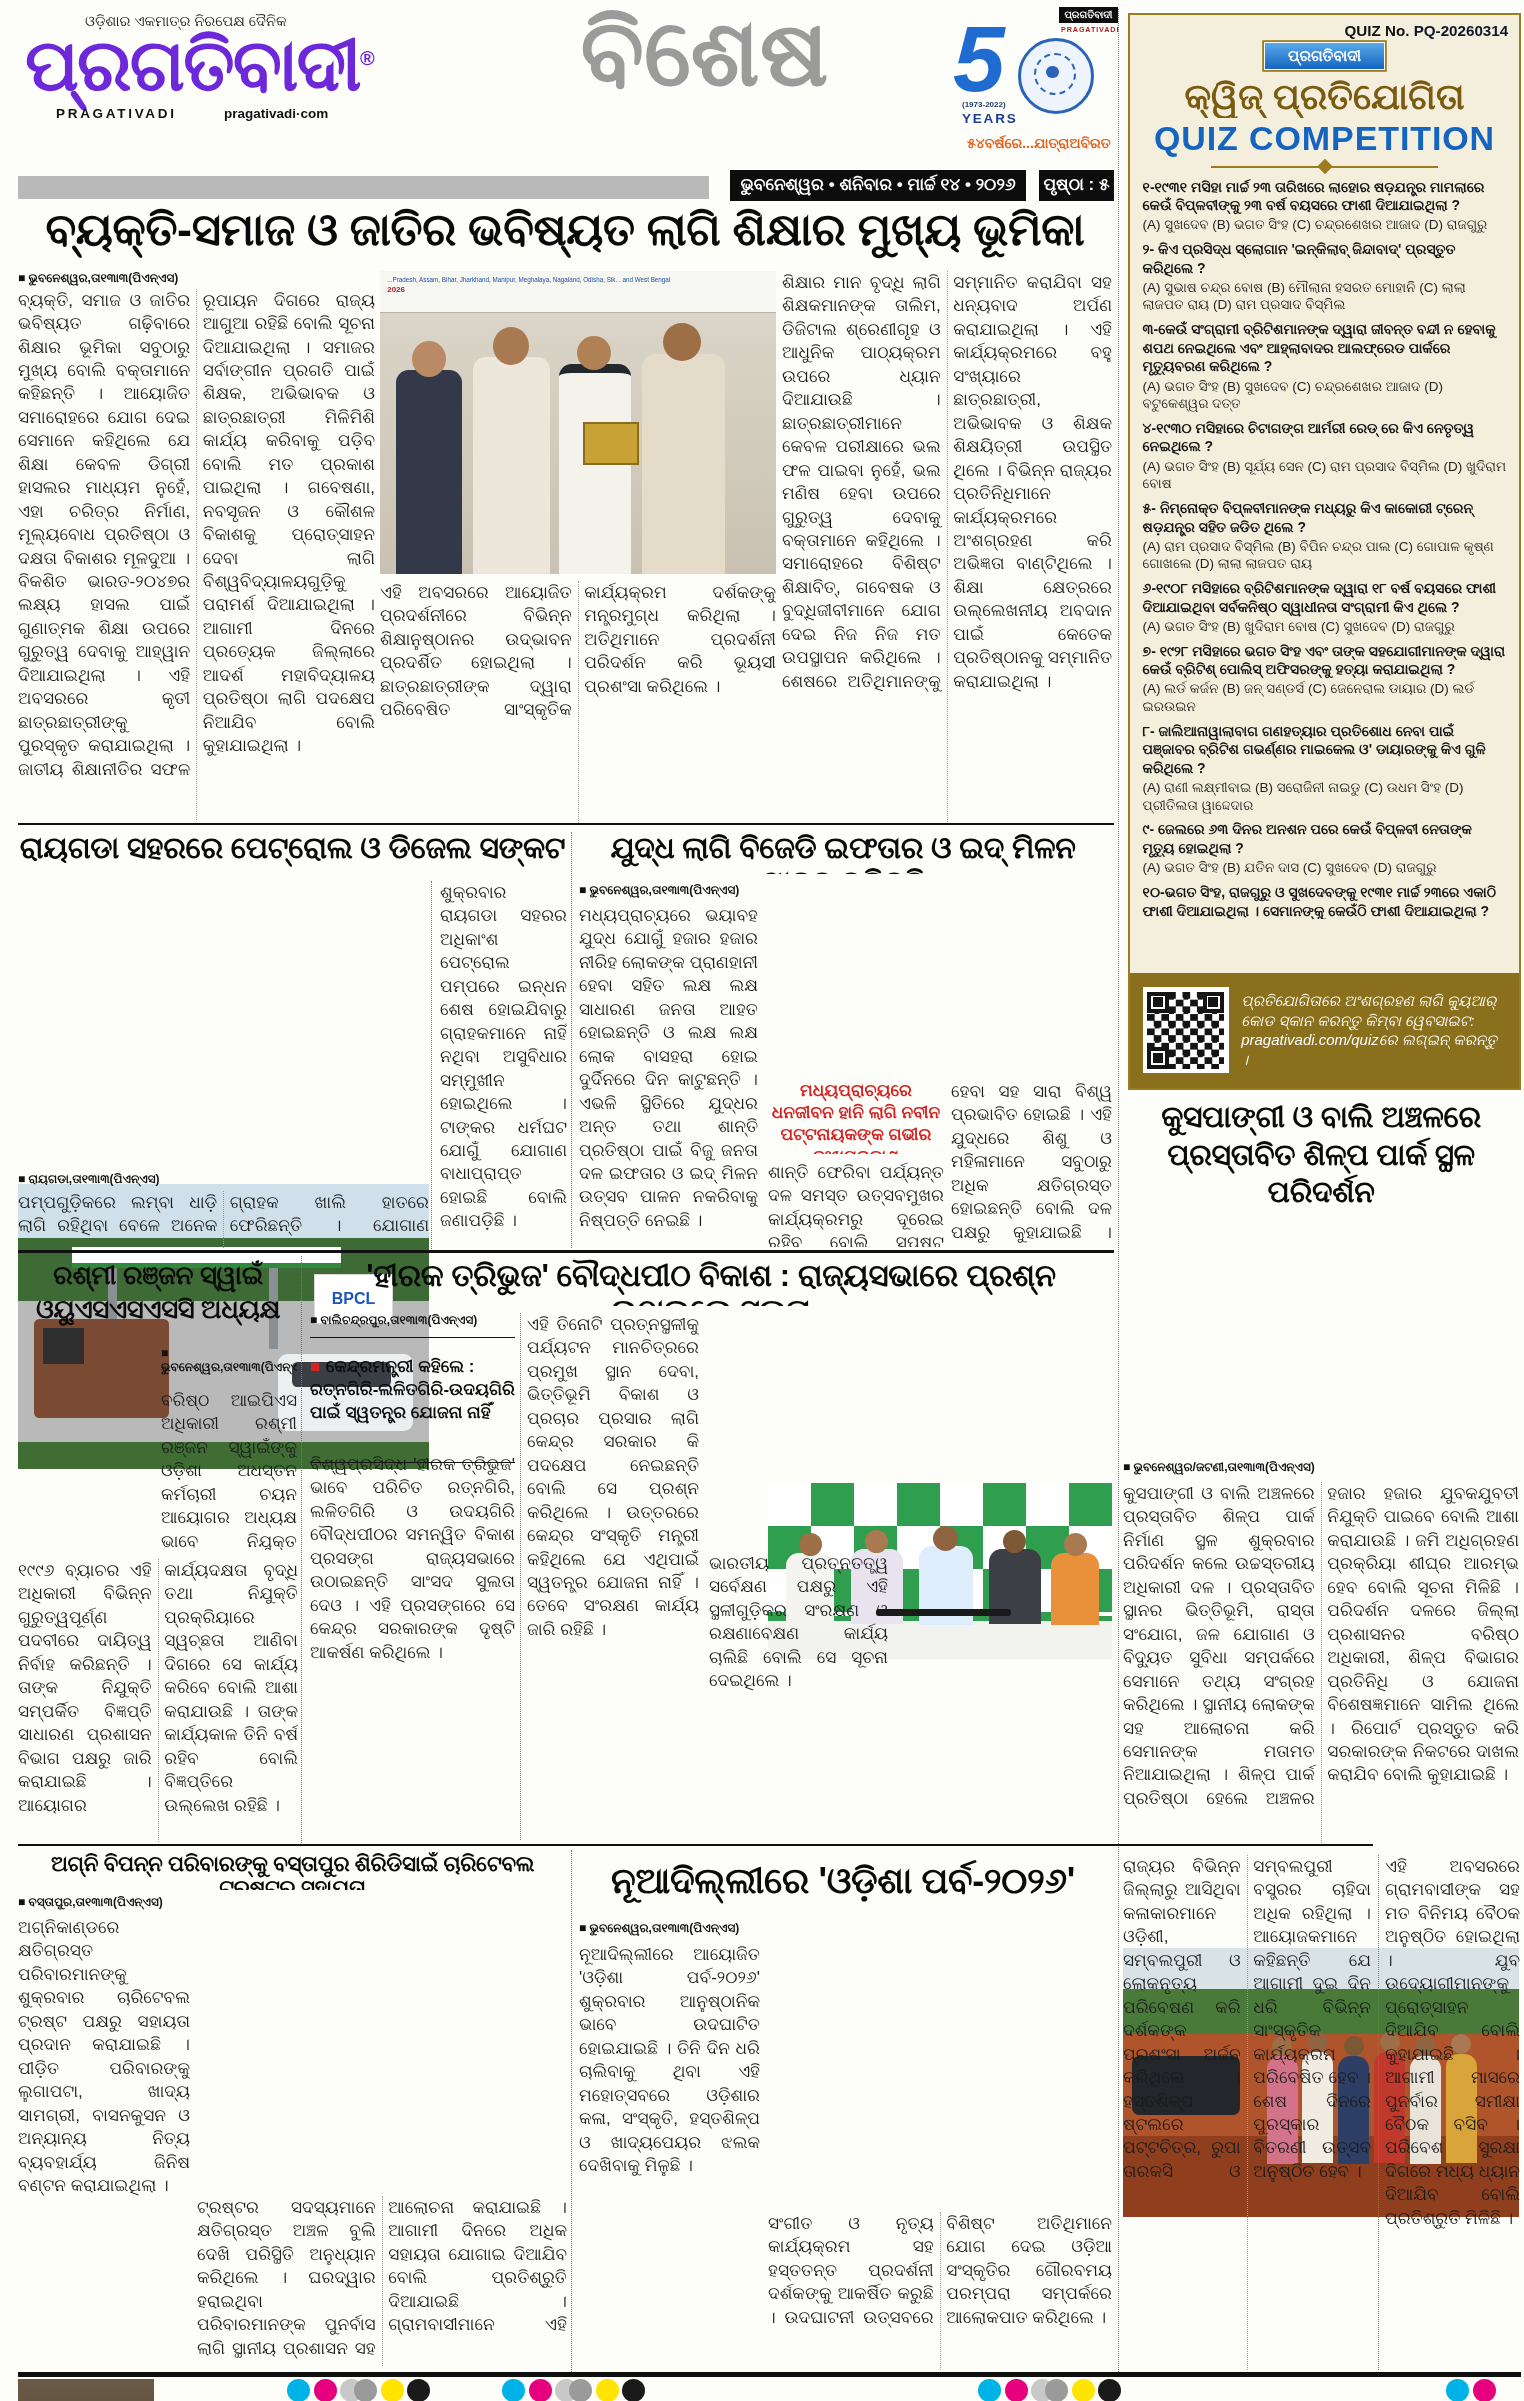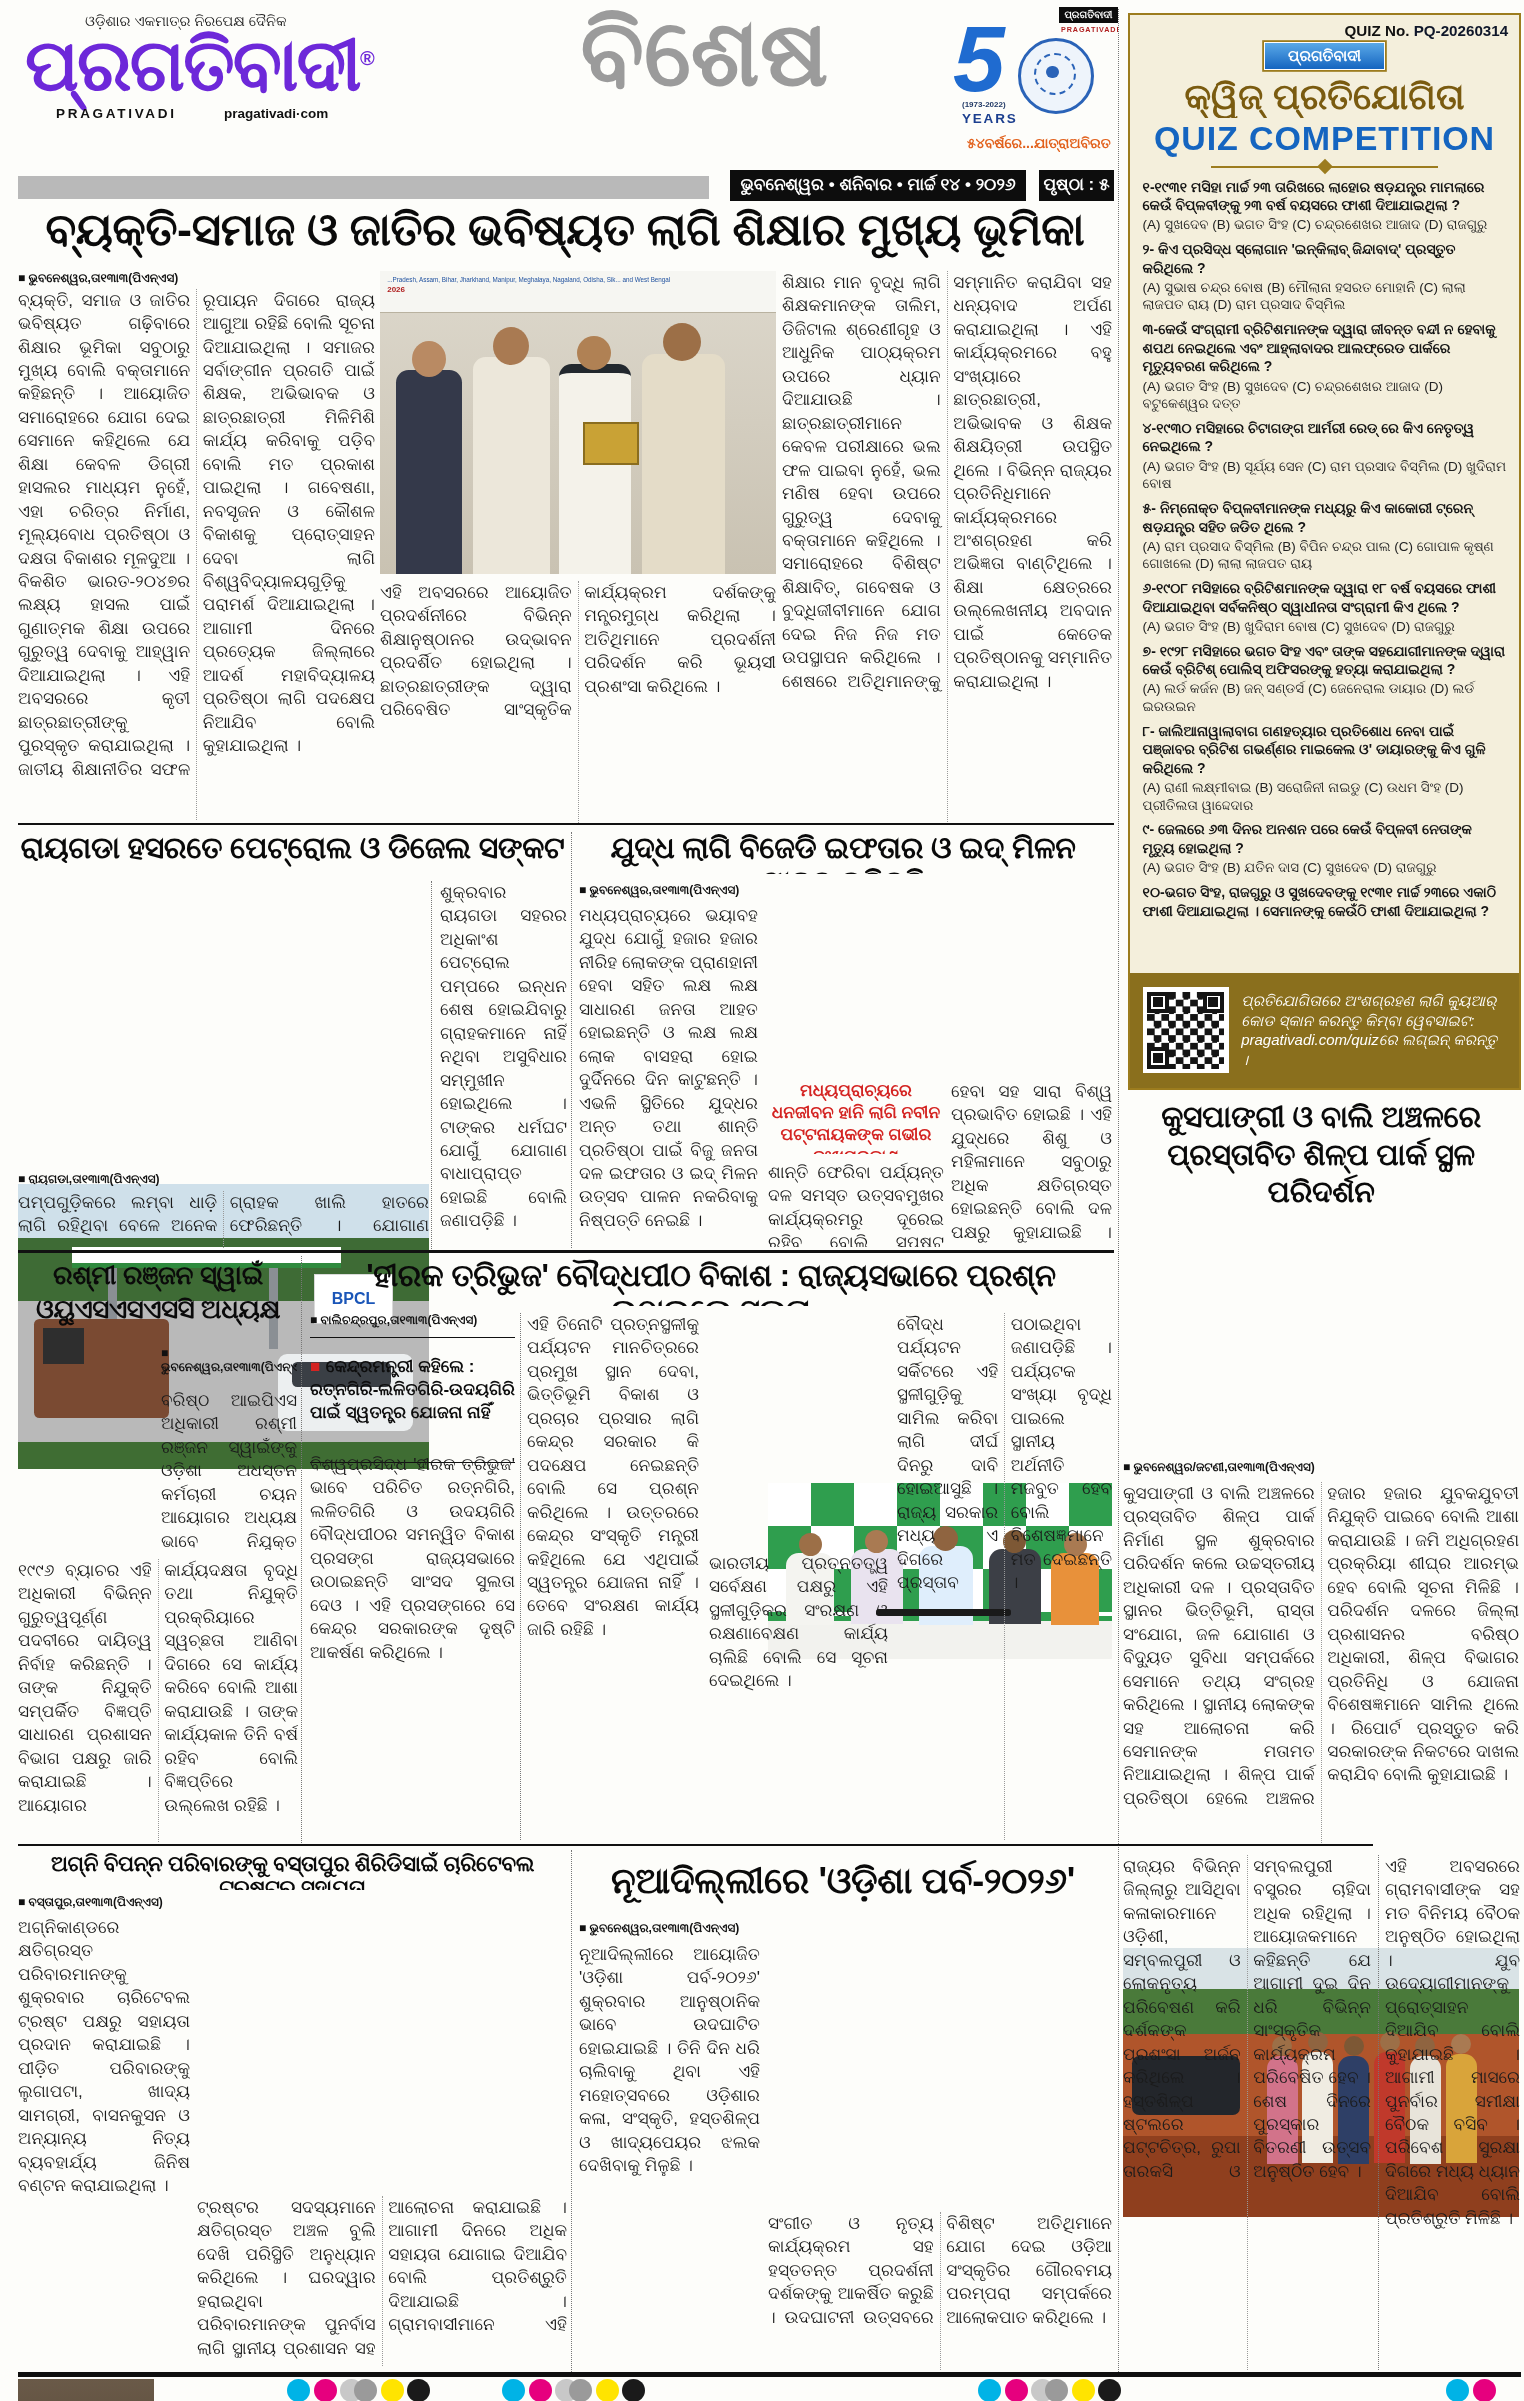--- a/index.html
+++ b/index.html
@@ -175,21 +175,21 @@
   <div class="abs clip" style="left:782px;top:271px;width:330px;height:553px;">
     <div class="body-txt just cols2" style="height:553px;">ଶିକ୍ଷାର ମାନ ବୃଦ୍ଧି ଲାଗି ଶିକ୍ଷକମାନଙ୍କ ତାଲିମ, ଡିଜିଟାଲ ଶ୍ରେଣୀଗୃହ ଓ ଆଧୁନିକ ପାଠ୍ୟକ୍ରମ ଉପରେ ଧ୍ୟାନ ଦିଆଯାଉଛି । ଛାତ୍ରଛାତ୍ରୀମାନେ କେବଳ ପରୀକ୍ଷାରେ ଭଲ ଫଳ ପାଇବା ନୁହେଁ, ଭଲ ମଣିଷ ହେବା ଉପରେ ଗୁରୁତ୍ୱ ଦେବାକୁ ବକ୍ତାମାନେ କହିଥିଲେ । ସମାରୋହରେ ବିଶିଷ୍ଟ ଶିକ୍ଷାବିତ୍, ଗବେଷକ ଓ ବୁଦ୍ଧିଜୀବୀମାନେ ଯୋଗ ଦେଇ ନିଜ ନିଜ ମତ ଉପସ୍ଥାପନ କରିଥିଲେ । ଶେଷରେ ଅତିଥିମାନଙ୍କୁ ସମ୍ମାନିତ କରାଯିବା ସହ ଧନ୍ୟବାଦ ଅର୍ପଣ କରାଯାଇଥିଲା । ଏହି କାର୍ଯ୍ୟକ୍ରମରେ ବହୁ ସଂଖ୍ୟାରେ ଛାତ୍ରଛାତ୍ରୀ, ଅଭିଭାବକ ଓ ଶିକ୍ଷକ ଶିକ୍ଷୟିତ୍ରୀ ଉପସ୍ଥିତ ଥିଲେ । ବିଭିନ୍ନ ରାଜ୍ୟର ପ୍ରତିନିଧିମାନେ କାର୍ଯ୍ୟକ୍ରମରେ ଅଂଶଗ୍ରହଣ କରି ଅଭିଜ୍ଞତା ବାଣ୍ଟିଥିଲେ । ଶିକ୍ଷା କ୍ଷେତ୍ରରେ ଉଲ୍ଲେଖନୀୟ ଅବଦାନ ପାଇଁ କେତେକ ପ୍ରତିଷ୍ଠାନକୁ ସମ୍ମାନିତ କରାଯାଇଥିଲା ।</div>
   </div>
 
   <div class="abs clip" style="left:380px;top:581px;width:396px;height:242px;">
     <div class="body-txt just cols2" style="height:242px;">ଏହି ଅବସରରେ ଆୟୋଜିତ ପ୍ରଦର୍ଶନୀରେ ବିଭିନ୍ନ ଶିକ୍ଷାନୁଷ୍ଠାନର ଉଦ୍ଭାବନ ପ୍ରଦର୍ଶିତ ହୋଇଥିଲା । ଛାତ୍ରଛାତ୍ରୀଙ୍କ ଦ୍ୱାରା ପରିବେଷିତ ସାଂସ୍କୃତିକ କାର୍ଯ୍ୟକ୍ରମ ଦର୍ଶକଙ୍କୁ ମନ୍ତ୍ରମୁଗ୍ଧ କରିଥିଲା । ଅତିଥିମାନେ ପ୍ରଦର୍ଶନୀ ପରିଦର୍ଶନ କରି ଭୂୟସୀ ପ୍ରଶଂସା କରିଥିଲେ ।</div>
   </div>
 
   <div class="abs hrule" style="left:18px;top:823px;width:1096px;height:1.8px;"></div>
 
-  <div class="abs hd ctr clip" style="left:18px;top:831px;width:549px;height:43px;font-size:30px;">ରାୟଗଡା ହସରତେ ପେଟ୍ରୋଲ ଓ ଡିଜେଲ ସଙ୍କଟ</div>
+  <div class="abs hd ctr clip" style="left:18px;top:831px;width:549px;height:43px;font-size:30px;">ରାୟଗଡା ସହରରେ ପେଟ୍ରୋଲ ଓ ଡିଜେଲ ସଙ୍କଟ</div>
 
   <div class="abs ph" style="left:18px;top:881px;width:411px;height:285px;background:linear-gradient(#cfe0ea 0 54px,#3e6b35 54px 117px,#b9b9b9 117px 100%);">
     <div class="abs" style="left:54px;top:63px;width:269px;height:16px;background:#ffffff;border-bottom:5.4px solid #2f8a3e;"></div>
     <div class="abs" style="left:90px;top:84px;width:9px;height:81px;background:#8a8f94;"></div>
     <div class="abs" style="left:251px;top:84px;width:9px;height:81px;background:#8a8f94;"></div>
     <div class="abs" style="left:296px;top:90px;width:77px;height:48px;background:#fff;border:1.8px solid #d9d9d9;display:flex;align-items:center;justify-content:center;font-weight:900;color:#1b56b8;font-size:16px;">BPCL</div>
     <div class="abs" style="left:16px;top:135px;width:135px;height:99px;background:#7a4a32;border-radius:5.4px;"></div>
     <div class="abs" style="left:25px;top:144px;width:41px;height:36px;background:#2e2e2e;"></div>
     <div class="abs" style="left:260px;top:170px;width:135px;height:77px;background:#eceff0;border-radius:9px;"></div>
     <div class="abs" style="left:274px;top:178px;width:99px;height:25px;background:#3a3f45;border-radius:5.4px;"></div>
@@ -289,23 +289,20 @@
     <div class="body-txt just">ବିଶ୍ୱପ୍ରସିଦ୍ଧ 'ହୀରକ ତ୍ରିଭୁଜ' ଭାବେ ପରିଚିତ ରତ୍ନଗିରି, ଲଳିତଗିରି ଓ ଉଦୟଗିରି ବୌଦ୍ଧପୀଠର ସମନ୍ୱିତ ବିକାଶ ପ୍ରସଙ୍ଗ ରାଜ୍ୟସଭାରେ ଉଠାଇଛନ୍ତି ସାଂସଦ ସୁଲତା ଦେଓ । ଏହି ପ୍ରସଙ୍ଗରେ ସେ କେନ୍ଦ୍ର ସରକାରଙ୍କ ଦୃଷ୍ଟି ଆକର୍ଷଣ କରିଥିଲେ ।</div>
   </div>
   <div class="abs vdot" style="left:520px;top:1313px;height:527px;"></div>
   <div class="abs clip" style="left:527px;top:1313px;width:172px;height:527px;">
     <div class="body-txt just">ଏହି ତିନୋଟି ପ୍ରତ୍ନସ୍ଥଳୀକୁ ପର୍ଯ୍ୟଟନ ମାନଚିତ୍ରରେ ପ୍ରମୁଖ ସ୍ଥାନ ଦେବା, ଭିତ୍ତିଭୂମି ବିକାଶ ଓ ପ୍ରଚାର ପ୍ରସାର ଲାଗି କେନ୍ଦ୍ର ସରକାର କି ପଦକ୍ଷେପ ନେଇଛନ୍ତି ବୋଲି ସେ ପ୍ରଶ୍ନ କରିଥିଲେ । ଉତ୍ତରରେ କେନ୍ଦ୍ର ସଂସ୍କୃତି ମନ୍ତ୍ରୀ କହିଥିଲେ ଯେ ଏଥିପାଇଁ ସ୍ୱତନ୍ତ୍ର ଯୋଜନା ନାହିଁ । ତେବେ ସଂରକ୍ଷଣ କାର୍ଯ୍ୟ ଜାରି ରହିଛି ।</div>
   </div>
 
   <div class="abs clip" style="left:709px;top:1552px;width:179px;height:289px;">
     <div class="body-txt just">ଭାରତୀୟ ପ୍ରତ୍ନତତ୍ତ୍ୱ ସର୍ବେକ୍ଷଣ ପକ୍ଷରୁ ଏହି ସ୍ଥଳୀଗୁଡ଼ିକର ସଂରକ୍ଷଣ ଓ ରକ୍ଷଣାବେକ୍ଷଣ କାର୍ଯ୍ୟ ଚାଲିଛି ବୋଲି ସେ ସୂଚନା ଦେଇଥିଲେ ।</div>
   </div>
-  <div class="abs clip" style="left:897px;top:1313px;width:215px;height:527px;">
-    <div class="body-txt just cols2" style="height:527px;">ବୌଦ୍ଧ ପର୍ଯ୍ୟଟନ ସର୍କିଟରେ ଏହି ସ୍ଥଳୀଗୁଡ଼ିକୁ ସାମିଲ କରିବା ଲାଗି ଦୀର୍ଘ ଦିନରୁ ଦାବି ହୋଇଆସୁଛି । ରାଜ୍ୟ ସରକାର ମଧ୍ୟ ଏ ଦିଗରେ ପ୍ରସ୍ତାବ ପଠାଇଥିବା ଜଣାପଡ଼ିଛି । ପର୍ଯ୍ୟଟକ ସଂଖ୍ୟା ବୃଦ୍ଧି ପାଇଲେ ସ୍ଥାନୀୟ ଅର୍ଥନୀତି ମଜବୁତ ହେବ ବୋଲି ବିଶେଷଜ୍ଞମାନେ ମତ ଦେଇଛନ୍ତି ।</div>
-  </div>
 
   <div class="abs hrule" style="left:18px;top:1844px;width:1355px;height:1.8px;"></div>
   <div class="abs hd ctr clip" style="left:18px;top:1852px;width:549px;height:38px;font-size:21.5px;">ଅଗ୍ନି ବିପନ୍ନ ପରିବାରଙ୍କୁ ବସ୍ତାପୁର ଶିରିଡିସାଇଁ ଚାରିଟେବଲ ଟ୍ରଷ୍ଟର ସହାୟତା</div>
   <div class="abs byline" style="left:18px;top:1895px;">■ ବସ୍ତାପୁର,ତା୧୩ା୩(ପିଏନ୍ଏସ)</div>
   <div class="abs clip" style="left:18px;top:1916px;width:172px;height:454px;">
     <div class="body-txt just">ଅଗ୍ନିକାଣ୍ଡରେ କ୍ଷତିଗ୍ରସ୍ତ ପରିବାରମାନଙ୍କୁ ଶୁକ୍ରବାର ଚାରିଟେବଲ ଟ୍ରଷ୍ଟ ପକ୍ଷରୁ ସହାୟତା ପ୍ରଦାନ କରାଯାଇଛି । ପୀଡ଼ିତ ପରିବାରଙ୍କୁ ଲୁଗାପଟା, ଖାଦ୍ୟ ସାମଗ୍ରୀ, ବାସନକୁସନ ଓ ଅନ୍ୟାନ୍ୟ ନିତ୍ୟ ବ୍ୟବହାର୍ଯ୍ୟ ଜିନିଷ ବଣ୍ଟନ କରାଯାଇଥିଲା ।</div>
   </div>
 
   <div class="abs clip" style="left:197px;top:2196px;width:370px;height:170px;">
     <div class="body-txt just cols2" style="height:170px;">ଟ୍ରଷ୍ଟର ସଦସ୍ୟମାନେ କ୍ଷତିଗ୍ରସ୍ତ ଅଞ୍ଚଳ ବୁଲି ଦେଖି ପରିସ୍ଥିତି ଅନୁଧ୍ୟାନ କରିଥିଲେ । ଘରଦ୍ୱାର ହରାଇଥିବା ପରିବାରମାନଙ୍କ ପୁନର୍ବାସ ଲାଗି ସ୍ଥାନୀୟ ପ୍ରଶାସନ ସହ ଆଲୋଚନା କରାଯାଇଛି । ଆଗାମୀ ଦିନରେ ଅଧିକ ସହାୟତା ଯୋଗାଇ ଦିଆଯିବ ବୋଲି ପ୍ରତିଶ୍ରୁତି ଦିଆଯାଇଛି । ଗ୍ରାମବାସୀମାନେ ଏହି ମାନବିକ ଉଦ୍ୟମକୁ ପ୍ରଶଂସା କରିଛନ୍ତି ।</div>

